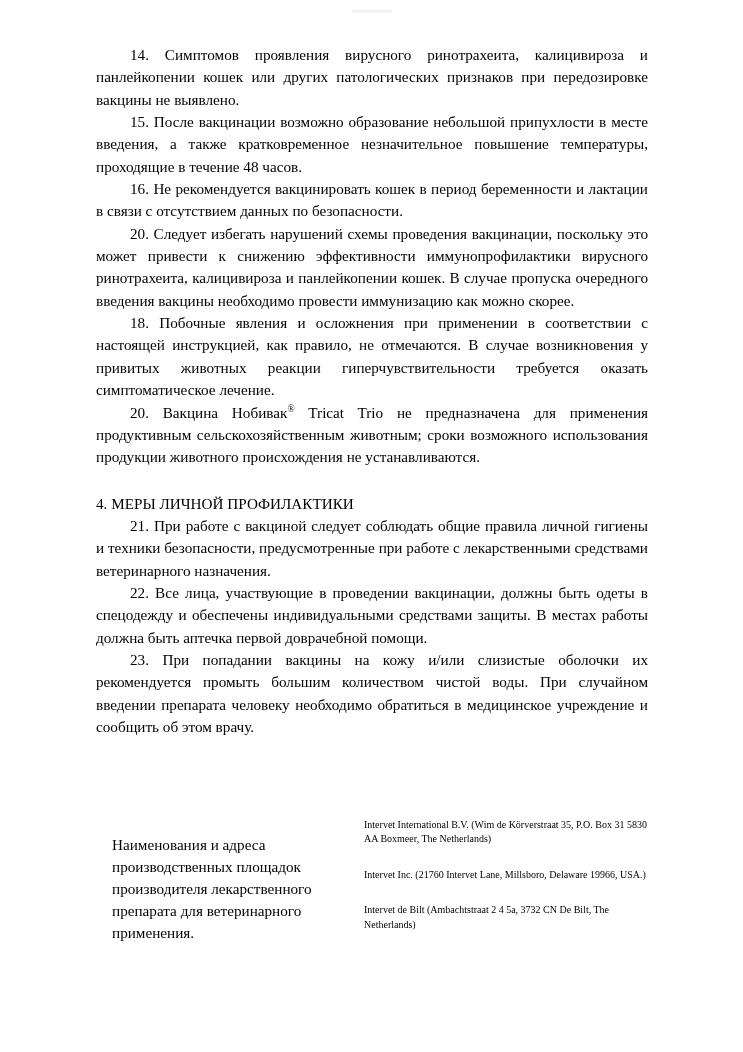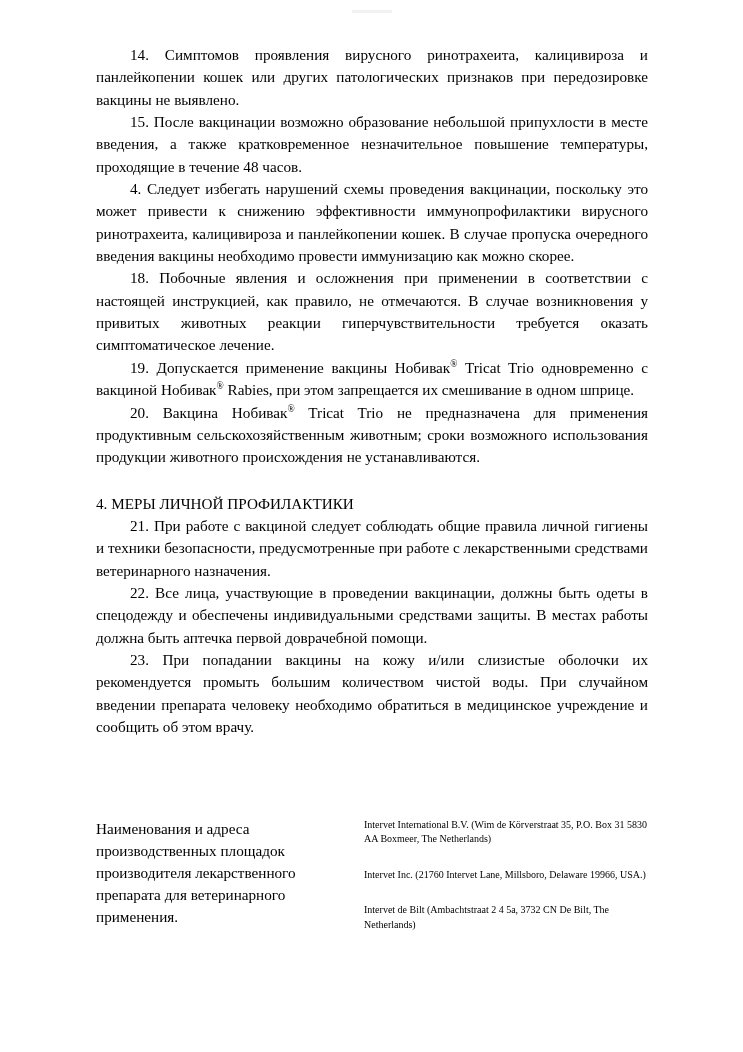--- a/index.html
+++ b/index.html
@@ -69,21 +69,21 @@
     line-height: 1.44;
     text-align: left;
   }
   .footer-right p {
     margin: 0 0 21px 0;
   }
   .footer-right p:last-child {
     margin-bottom: 4px;
   }
   .footer-left p {
-    margin: 0;
+    margin: 16px;
   }
   .top-mark {
     position: absolute;
     left: 352px;
     top: 10px;
     width: 40px;
     height: 3px;
     background: #f2f2f2;
   }
 </style>
@@ -91,24 +91,24 @@
 <body>
 
 <div class="page">
 
   <div class="top-mark"></div>
 
   <div class="content">
 
     <p class="para">14. Симптомов проявления вирусного ринотрахеита, калицивироза и панлейкопении кошек или других патологических признаков при передозировке вакцины не выявлено.</p>
     <p class="para">15. После вакцинации возможно образование небольшой припухлости в месте введения, а также кратковременное незначительное повышение температуры, проходящие в течение 48 часов.</p>
-    <p class="para">4. Следует избегать нарушений схемы проведения вакцинации, поскольку это может привести к снижению эффективности иммунопрофилактики вирусного ринотрахеита, калицивироза и панлейкопении кошек. В случае пропуска очередного введения вакцины необходимо провести иммунизацию как можно скорее.</p>
+    <p class="para">16. Не рекомендуется вакцинировать кошек в период беременности и лактации в связи с отсутствием данных по безопасности.</p>
+    <p class="para">20. Следует избегать нарушений схемы проведения вакцинации, поскольку это может привести к снижению эффективности иммунопрофилактики вирусного ринотрахеита, калицивироза и панлейкопении кошек. В случае пропуска очередного введения вакцины необходимо провести иммунизацию как можно скорее.</p>
     <p class="para">18. Побочные явления и осложнения при применении в соответствии с настоящей инструкцией, как правило, не отмечаются. В случае возникновения у привитых животных реакции гиперчувствительности требуется оказать симптоматическое лечение.</p>
 
-    <p class="para"><span>19. Допускается применение вакцины Нобивак</span><sup>®</sup><span> Tricat Trio одновременно с вакциной Нобивак</span><sup>®</sup><span> Rabies, при этом запрещается их смешивание в одном шприце.</span></p>
 
     <p class="para"><span>20. Вакцина Нобивак</span><sup>®</sup><span> Tricat Trio не предназначена для применения продуктивным сельскохозяйственным животным; сроки возможного использования продукции животного происхождения не устанавливаются.</span></p>
 
     <div class="gap-section"></div>
 
     <p class="section-title">4. МЕРЫ ЛИЧНОЙ ПРОФИЛАКТИКИ</p>
 
     <p class="para">21. При работе с вакциной следует соблюдать общие правила личной гигиены и техники безопасности, предусмотренные при работе с лекарственными средствами ветеринарного назначения.</p>
     <p class="para">22. Все лица, участвующие в проведении вакцинации, должны быть одеты в спецодежду и обеспечены индивидуальными средствами защиты. В местах работы должна быть аптечка первой доврачебной помощи.</p>
     <p class="para">23. При попадании вакцины на кожу и/или слизистые оболочки их рекомендуется промыть большим количеством чистой воды. При случайном введении препарата человеку необходимо обратиться в медицинское учреждение и сообщить об этом врачу.</p>

